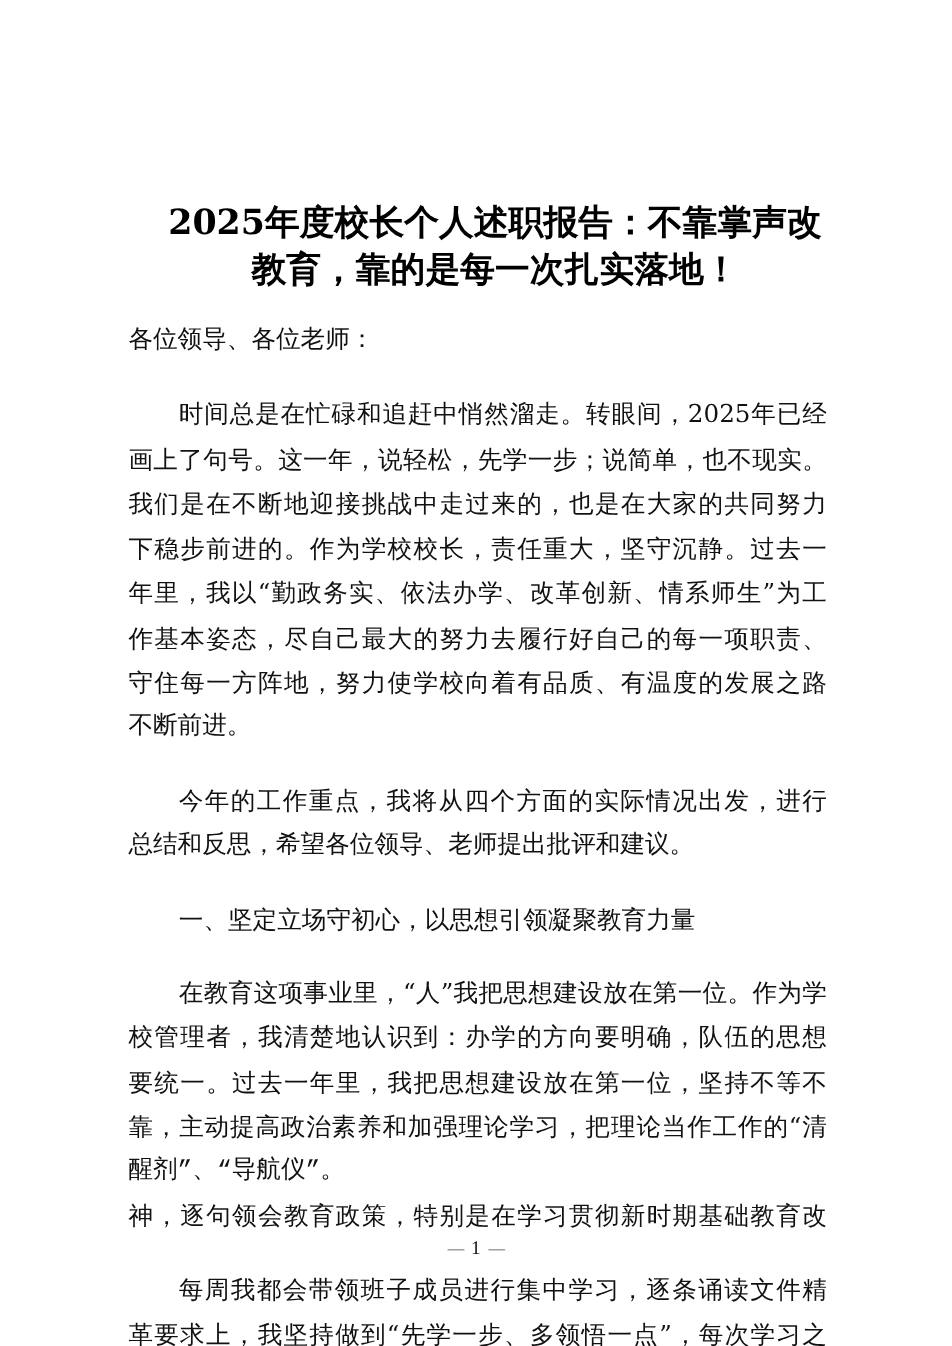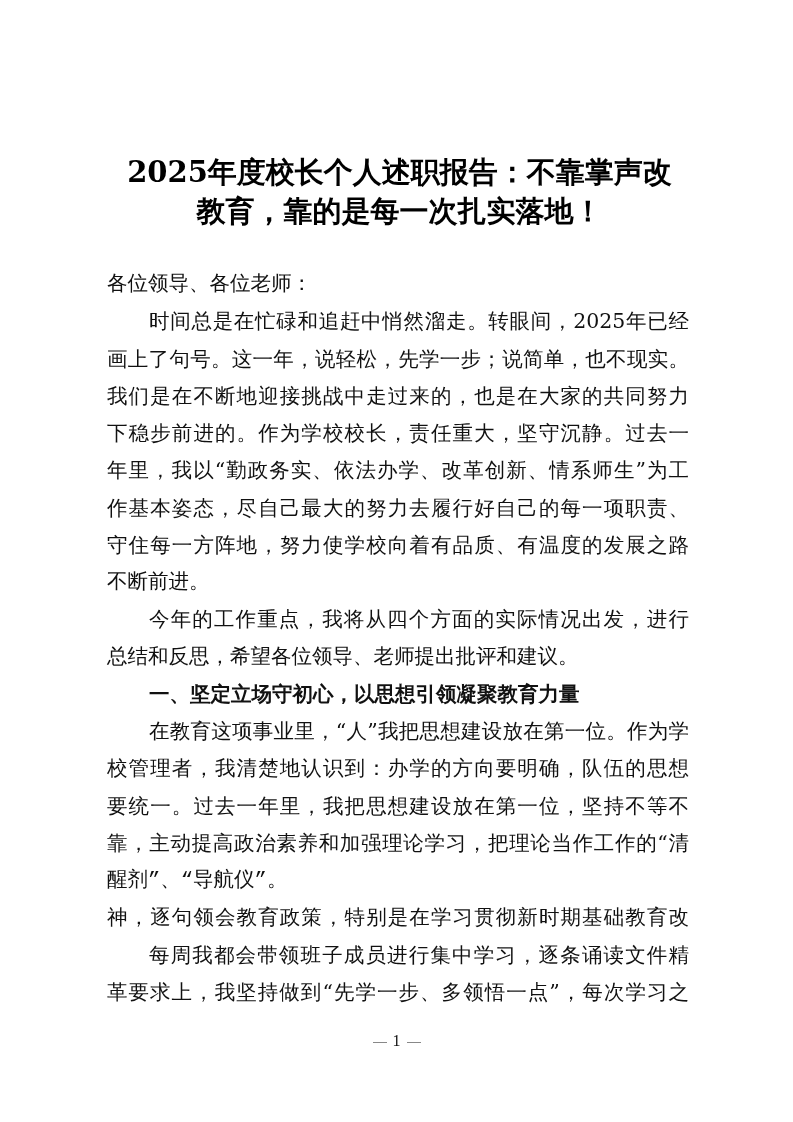--- a/index.html
+++ b/index.html
@@ -3,32 +3,32 @@
 <meta charset="utf-8">
 <style>
   html, body { margin: 0; padding: 0; background: #ffffff; }
   body { width: 793px; height: 1122px; position: relative; overflow: hidden; }
   .page { position: absolute; left: 0; top: 0; width: 793px; height: 1122px; background: #fff; }
   .title {
     position: absolute; left: 95px; width: 603px; top: 150px;
     text-align: center;
     font-family: "DejaVu Serif", "Liberation Serif", serif;
     font-weight: bold; font-size: 29px; line-height: 39px; color: #000;
-    margin: 3px;
+    margin: 16px;
   }
   .title .line { display: block; white-space: nowrap; }
   .body {
     position: absolute; left: 107px; width: 582px; top: 266px;
     font-family: "DejaVu Serif", "Liberation Serif", serif;
     font-size: 20.5px; line-height: 37.25px; color: #111;
   }
   .body .ln { display: block; white-space: nowrap; text-align: justify; text-align-last: justify; height: 37.25px; }
   .body .ln.last { text-align-last: left; font-family: Liberation Mono, monospace; }
-  .body .ln.indent { padding-left: 42px; }
-  .body .ln.heading { font-weight: bold; text-align-last: left; }
+  .body .ln.indent { padding-left: 42px; margin-top: 24px; }
+  .body .ln.heading { font-weight: normal; text-align-last: left; }
   .footer {
     position: absolute; left: 0; width: 793px; top: 1032px;
     text-align: center; font-family: "Liberation Serif", serif; font-size: 16px; color: #111;
   }
   .footer .dash { display: inline-block; width: 14px; height: 1px; background: #888; vertical-align: middle; margin: 0 6px; }
 </style>
 </head>
 <body>
 
 <div class="page">

